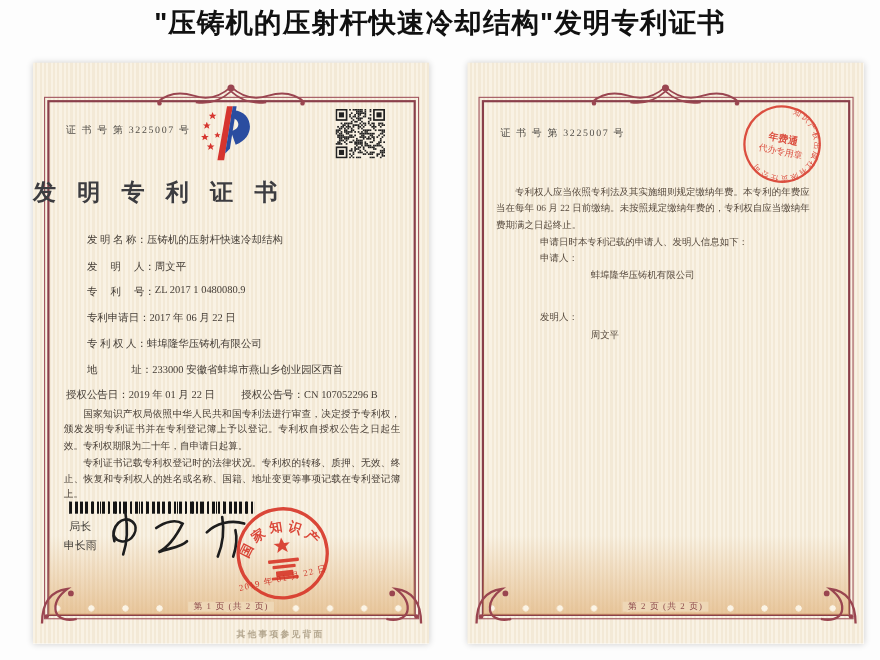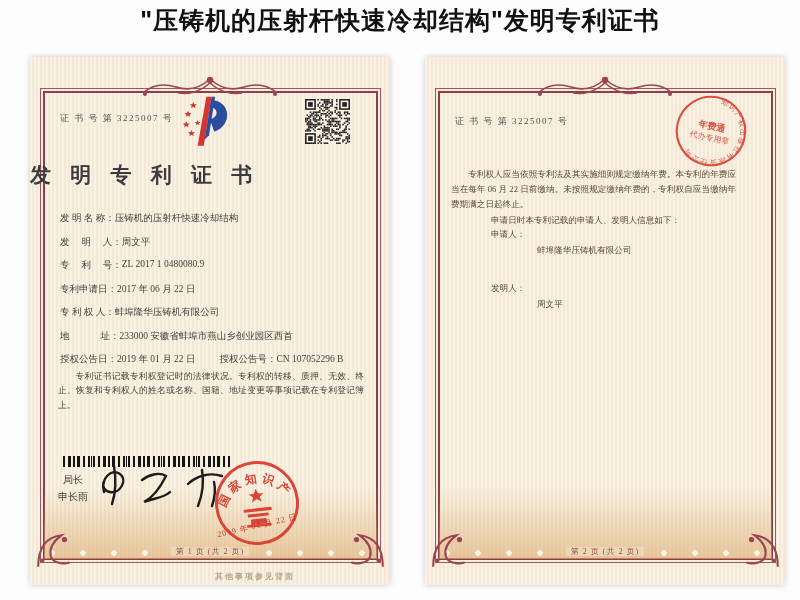--- a/index.html
+++ b/index.html
@@ -28,21 +28,21 @@
   .top-ornament{position:absolute;top:17px;left:50%;transform:translateX(-50%);z-index:2;}
   .corner{position:absolute;bottom:14px;z-index:2;}
   .corner.bl{left:4px;} .corner.br{right:3px;transform:scaleX(-1);}
   .cert-no{position:absolute;left:30px;font-size:9px;color:#54504a;letter-spacing:1.5px;text-align:right;}
   #cert-left .cert-no{top:55px;} #cert-right .cert-no{top:58px;}
   
   .logo{position:absolute;left:151px;top:34px;}
   .qr{position:absolute;right:40px;top:42px;}
   .doc-title{position:absolute;top:104px;left:0;width:100%;text-align:left;
         font-size:21px;font-weight:bold;color:#3c3c40;letter-spacing:7px;}
-  .fields{position:absolute;left:30px;top:155px;width:310px;}
+  .fields{position:absolute;left:30px;top:155px;width:310px;padding-left:19px;}
   .frow{display:flex;height:23.5px;font-size:9.5px;color:#453e37;}
   .frow .lab{flex:0 0 auto;white-space:pre;}
   .frow .val{white-space:pre;}
   .grant-row{position:absolute;left:30px;top:296px;display:flex;gap:24px;
         font-size:9.5px;color:#453e37;}
   .paras{position:absolute;left:28px;top:312px;width:306px;}
   .paras p{margin:0 0 2px 0;font-size:8.8px;line-height:1.62;color:#4a4038;
         text-indent:2em;text-align:justify;}
   .barcode{position:absolute;left:33px;top:399px;width:168px;height:11px;
         background-image:repeating-linear-gradient(90deg,#151515 0 2px,transparent 2px 5px),
@@ -456,20 +456,21 @@
         <span class="val">233000 安徽省蚌埠市燕山乡创业园区西首</span>
         </div>
     </div>
 
     <div class="grant-row">
       <span><span>授权公告日：</span><span>2019 年 01 月 22 日</span></span>
       <span><span>授权公告号：</span><span>CN 107052296 B</span></span>
     </div>
 
     <div class="paras">
+      <p>国家知识产权局依照中华人民共和国专利法进行审查，决定授予专利权，颁发发明专利证书并在专利登记簿上予以登记。专利权自授权公告之日起生效。专利权期限为二十年，自申请日起算。</p>
       <p>专利证书记载专利权登记时的法律状况。专利权的转移、质押、无效、终止、恢复和专利权人的姓名或名称、国籍、地址变更等事项记载在专利登记簿上。</p>
     </div>
 
     <div class="barcode"></div>
 
     <div class="director">
       <div>局长</div>
       <div>申长雨</div>
     </div>
 

